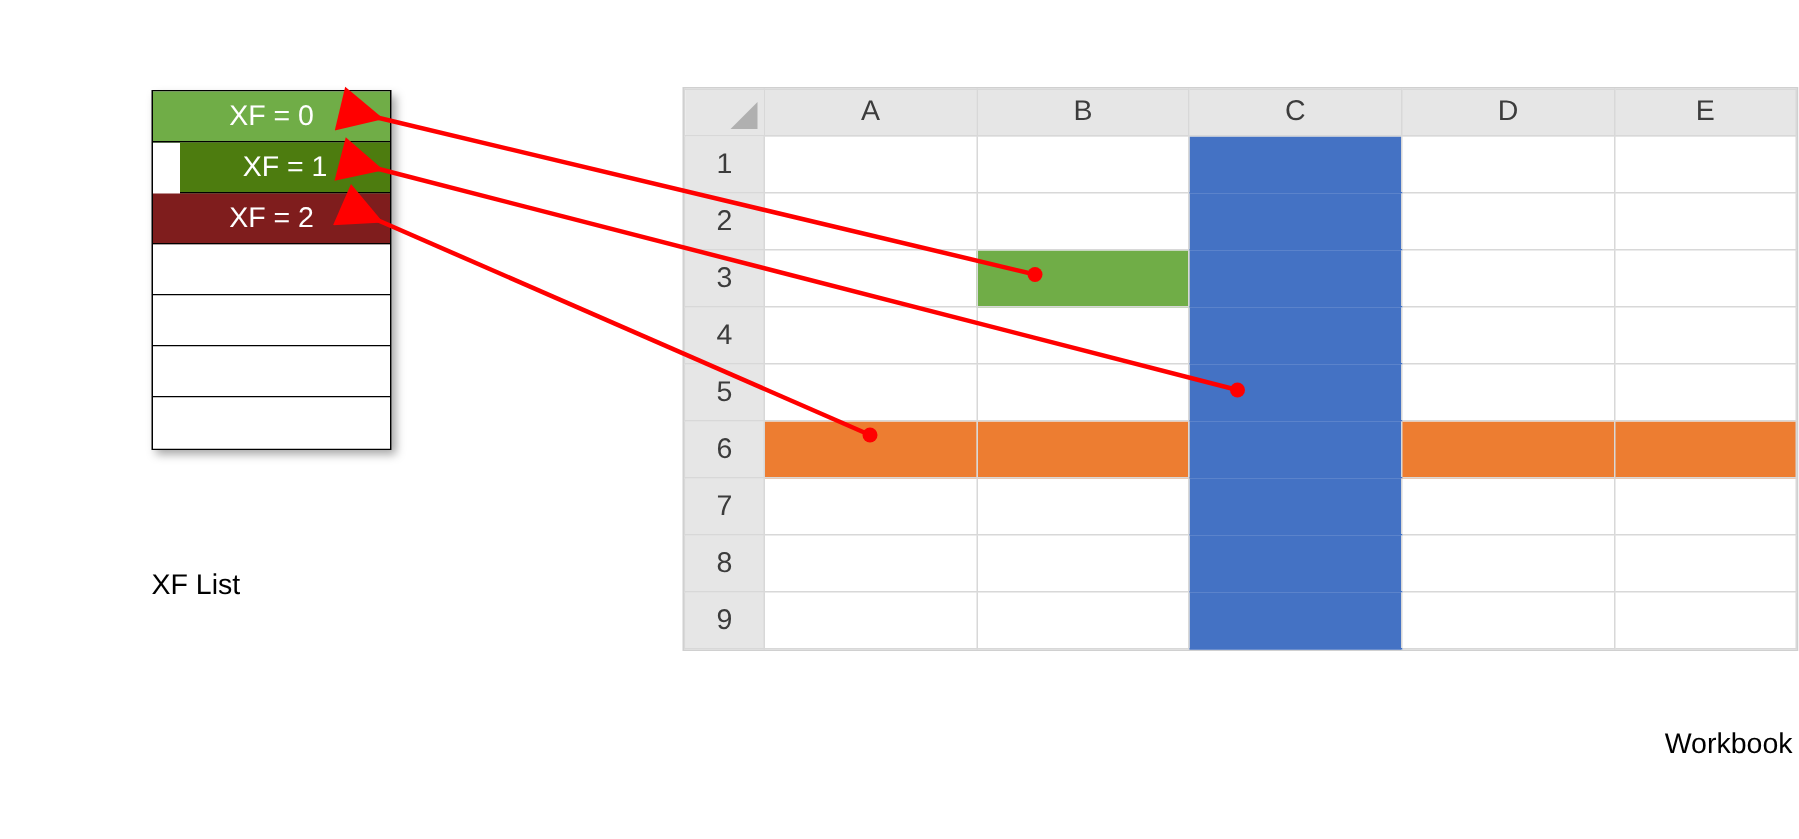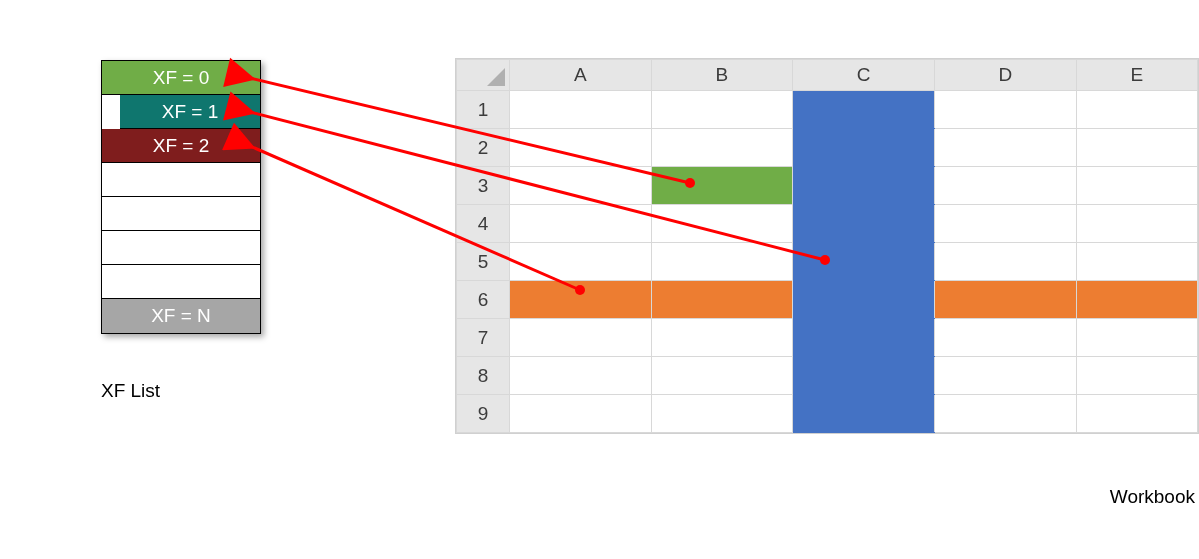--- a/index.html
+++ b/index.html
@@ -97,27 +97,26 @@
     left: 0; top: 0;
     width: 1199px; height: 559px;
     pointer-events: none;
   }
 </style>
 </head>
 <body>
 
 <div class="xf-list">
   <div class="xf-item" style="background: rgb(112, 173, 71); color: rgb(255, 255, 255);">XF = 0</div>
-  <div class="xf-item" style="background: #0f766e; color: rgb(255, 255, 255); margin-left: 18px;">XF = 1</div>
+  <div class="xf-item" style="background: #4d7c0f; color: rgb(255, 255, 255); margin-left: 18px;">XF = 1</div>
   <div class="xf-item" style="background: #7f1d1d; color: rgb(255, 255, 255);">XF = 2</div>
   <div class="xf-item" style="background: rgb(255, 255, 255); color: rgb(0, 0, 0);"></div>
   <div class="xf-item" style="background: rgb(255, 255, 255); color: rgb(0, 0, 0);"></div>
   <div class="xf-item" style="background: rgb(255, 255, 255); color: rgb(0, 0, 0);"></div>
   <div class="xf-item" style="background: rgb(255, 255, 255); color: rgb(0, 0, 0);"></div>
-  <div class="xf-item" style="background: rgb(166, 166, 166); color: rgb(255, 255, 255);">XF = N</div>
 </div>
 <div class="xf-label">XF List</div>
 
 <div class="sheet">
   <table>
     <tbody>
         <tr>
       <th class="corner">
         <svg width="52" height="30">
               <polygon points="48,26 48,8 30,26" fill="#b0b0b0"></polygon>

